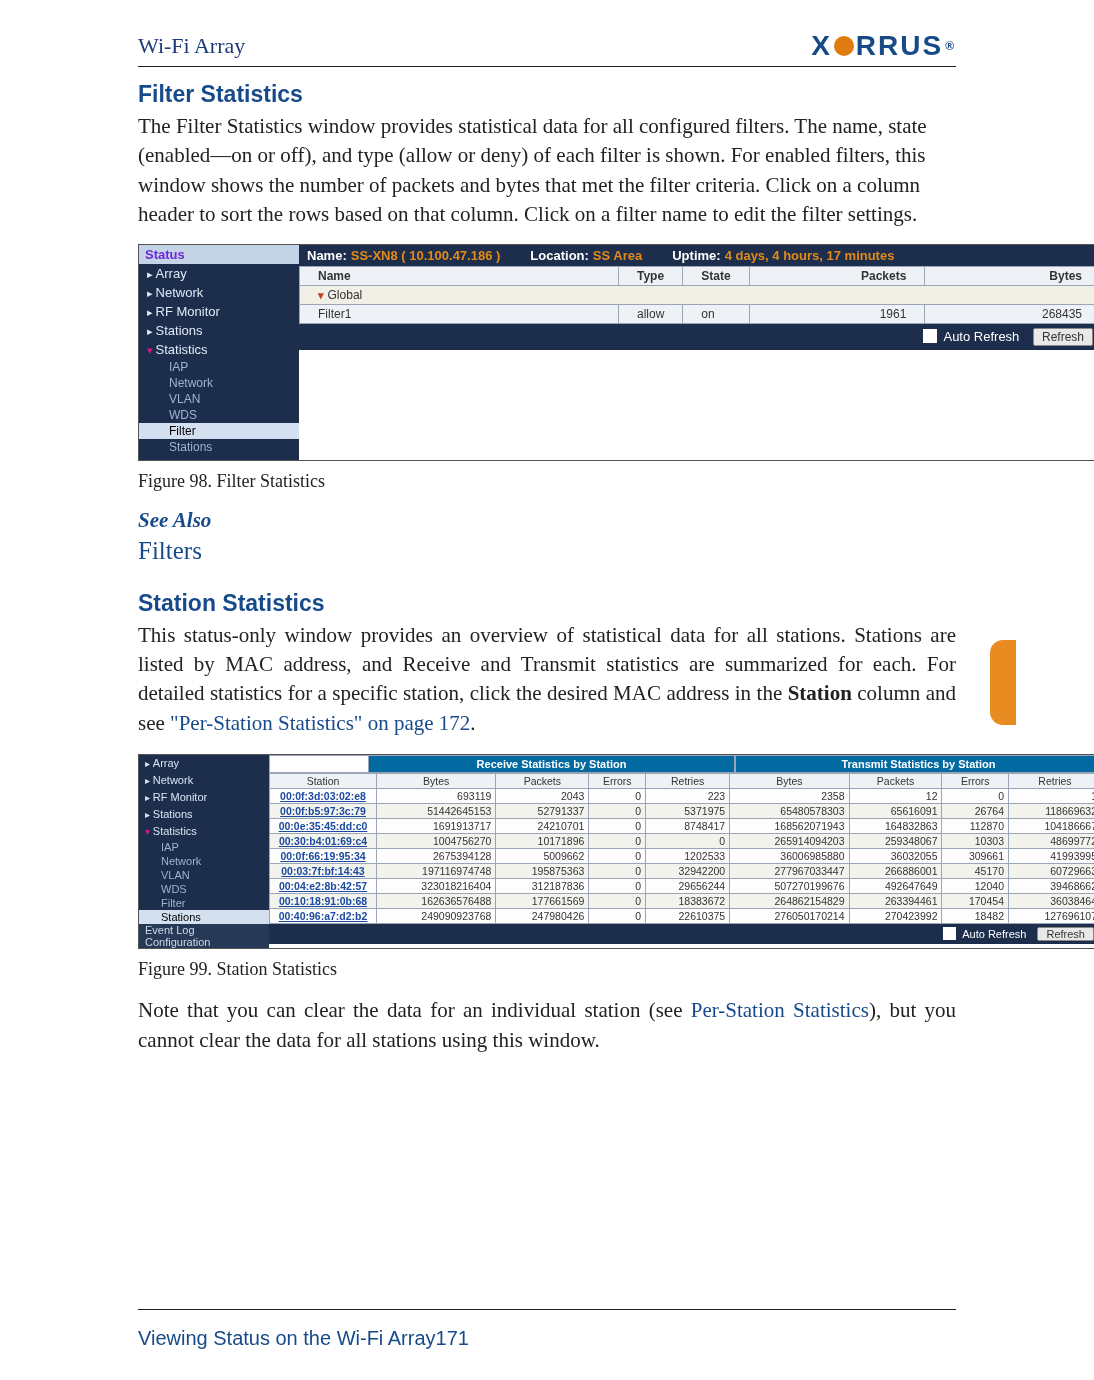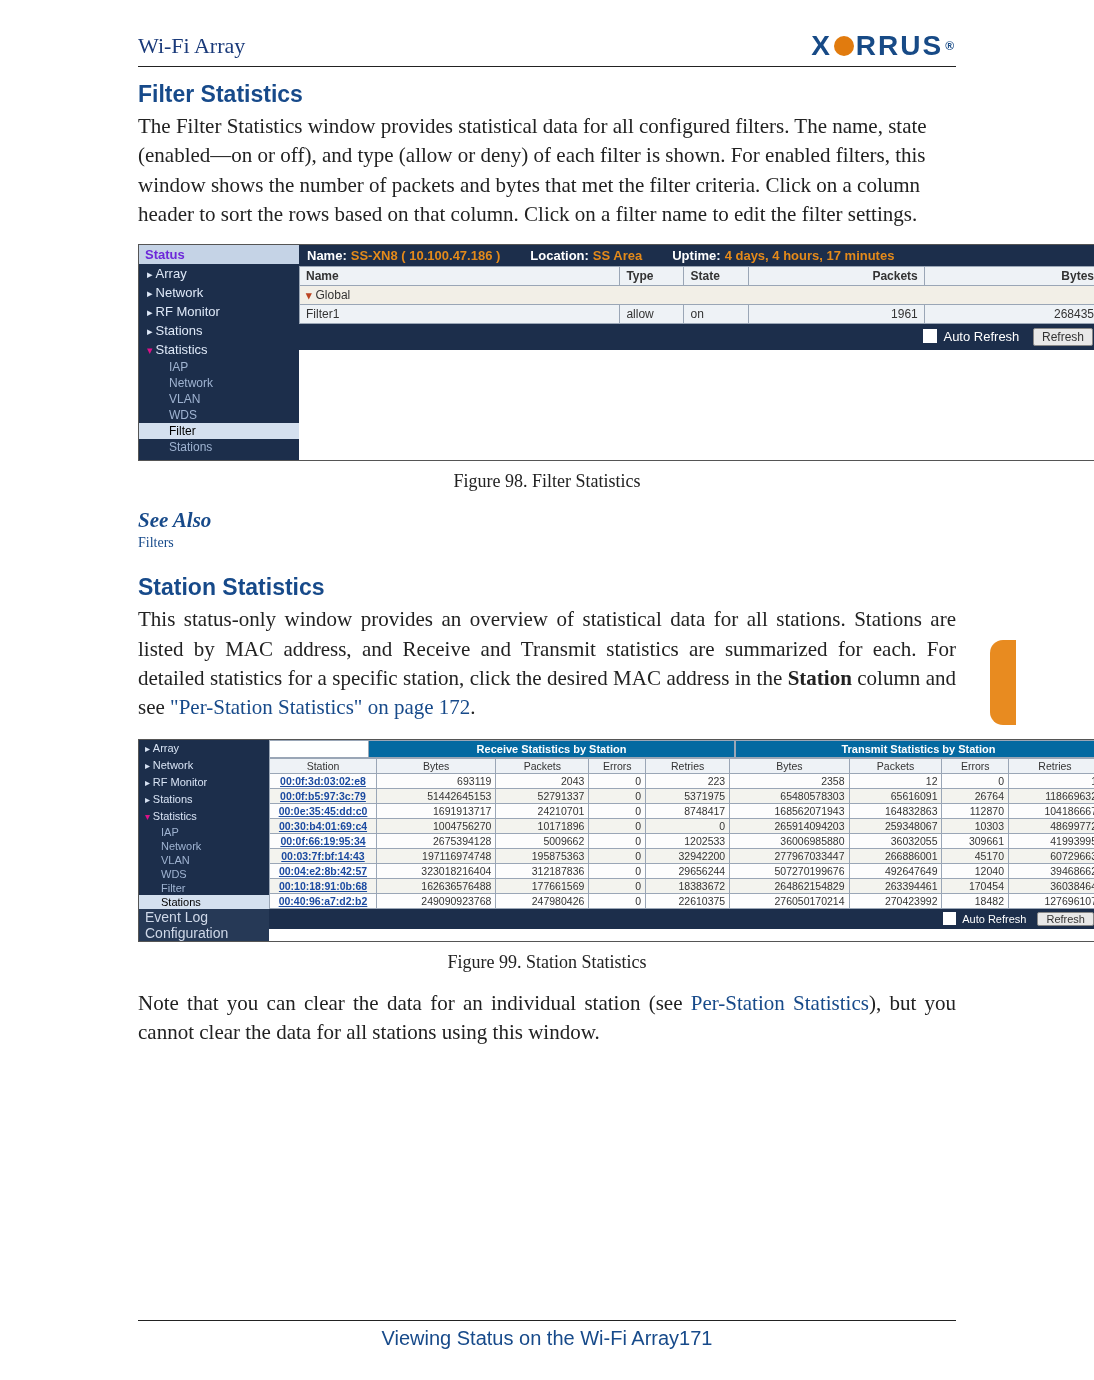--- a/index.html
+++ b/index.html
@@ -71,21 +71,21 @@
     font-size: 21px;
     margin-top: 14px;
   }
   .link-like {
     color: #174a8a;
     cursor: pointer;
   }
   .fig-caption {
     font-family: 'Book Antiqua', Palatino, Georgia, serif;
     font-size: 18px;
-    text-align: center;
+    text-align: left;
     margin: 10px 0 16px;
     color: #222;
   }
 
   
   .fig98 {
     border: 1px solid #555;
     background: #fff;
     width: 962px;
     margin: 14px 0 0 0;
@@ -132,21 +132,21 @@
   }
   .fig98 .title-bar .label { color:#fff; }
   .fig98 .title-bar .val { color:#e48a1a; margin-left:4px; margin-right:30px; }
   .fig98 table.grid {
     width: 100%;
     border-collapse: collapse;
     background: #eef2f6;
   }
   .fig98 table.grid th, .fig98 table.grid td {
     border: 1px solid #9aa6b6;
-    padding: 2px 6px;
+    padding: 2px 18px;
     font-size: 12px;
     color: #333;
     text-align: left;
   }
   .fig98 table.grid td.right, .fig98 table.grid th.right { text-align: right; }
   .fig98 .global-row td { background:#f2efe7; }
   .fig98 .global-row .arrow { color:#b42; font-weight:700; font-size:11px; margin-right:4px; }
   .fig98 .refresh-bar {
     background: #1c2e4b;
     color: #fff;
@@ -172,21 +172,21 @@
   .fig99 .sidebar {
     width: 130px;
     background: #1c2e4b;
     color: #d8e3f4;
   }
   .fig99 .sb-item { padding: 0 6px; font-size: 11px; line-height: 16px; }
   .fig99 .sb-item.top::before { content:"▸ "; font-size:10px; }
   .fig99 .sb-item.open::before { content:"▾ "; font-size:10px; color:#d18; }
   .fig99 .sb-sub { padding: 0 6px 0 22px; color:#9fb3d1; font-size:11px; line-height:14px; }
   .fig99 .sb-sub.sel { background:#d4e0ef; color:#000; }
-  .fig99 .sb-group { background:#263956; color:#cfd8e8; padding:0 6px; font-size:14px; }
+  .fig99 .sb-group { background:#263956; color:#cfd8e8; padding:0 6px; font-size:11px; }
   .fig99 .main { flex:1; }
   .fig99 .hdr-row { display:flex; }
   .fig99 .hdr-row .sp { width:98px; background:#fff; border:1px solid #9aa6b6; border-right:none; }
   .fig99 .hdr-row .rx,
   .fig99 .hdr-row .tx {
     flex:1; background:#0369a1; color:#fff; font-weight:700; text-align:center; padding:2px 0;
     border:1px solid #9aa6b6;
   }
   .fig99 table.grid {
     width:100%; border-collapse:collapse; background:#fdfdfd;
@@ -214,23 +214,23 @@
     width:26px;
     height:85px;
     background:#e88b20;
     border-radius:13px 0 0 13px;
   }
   .footer {
     position:absolute;
     bottom:30px;
     left:60px; right:60px;
     border-top:1.5px solid #222;
-    padding-top:6px;
+    padding-top:17px;
     display:flex;
-    justify-content:center;
+    justify-content:flex-start;
     font-family: Arial, Helvetica, sans-serif;
     font-size:20px;
     color:#174a8a;
   }
   .strong { font-weight:700; }
 </style>
 </head>
 <body>
 
 <div class="page">
@@ -299,21 +299,21 @@
           <span class="refresh-btn">Refresh</span>
         </div>
         <div class="blank-area"></div>
       </div>
     </div>
   </div>
 
   <div class="fig-caption">Figure 98. Filter Statistics</div>
 
   <div class="see-also">See Also</div>
-  <div class="body-text link-like" style="font-size:14px;">Filters</div>
+  <div class="body-text link-like" style="font-size:25px;">Filters</div>
 
   <h2 class="section-heading" style="margin-top:22px">Station Statistics</h2>
   <div class="body-text justify">
     <span>This status-only window provides an overview of statistical data for all stations. Stations are listed by MAC address, and Receive and Transmit statistics are summarized for each. For detailed statistics for a specific station, click the desired MAC address in the </span><span class="strong">Station</span><span> column and see </span><span class="link-like">"Per-Station Statistics" on page 172</span><span>.</span>
   </div>
 
   <div class="fig99">
     <div class="row">
       <div class="sidebar">
         <div class="sb-item top">Array</div>

